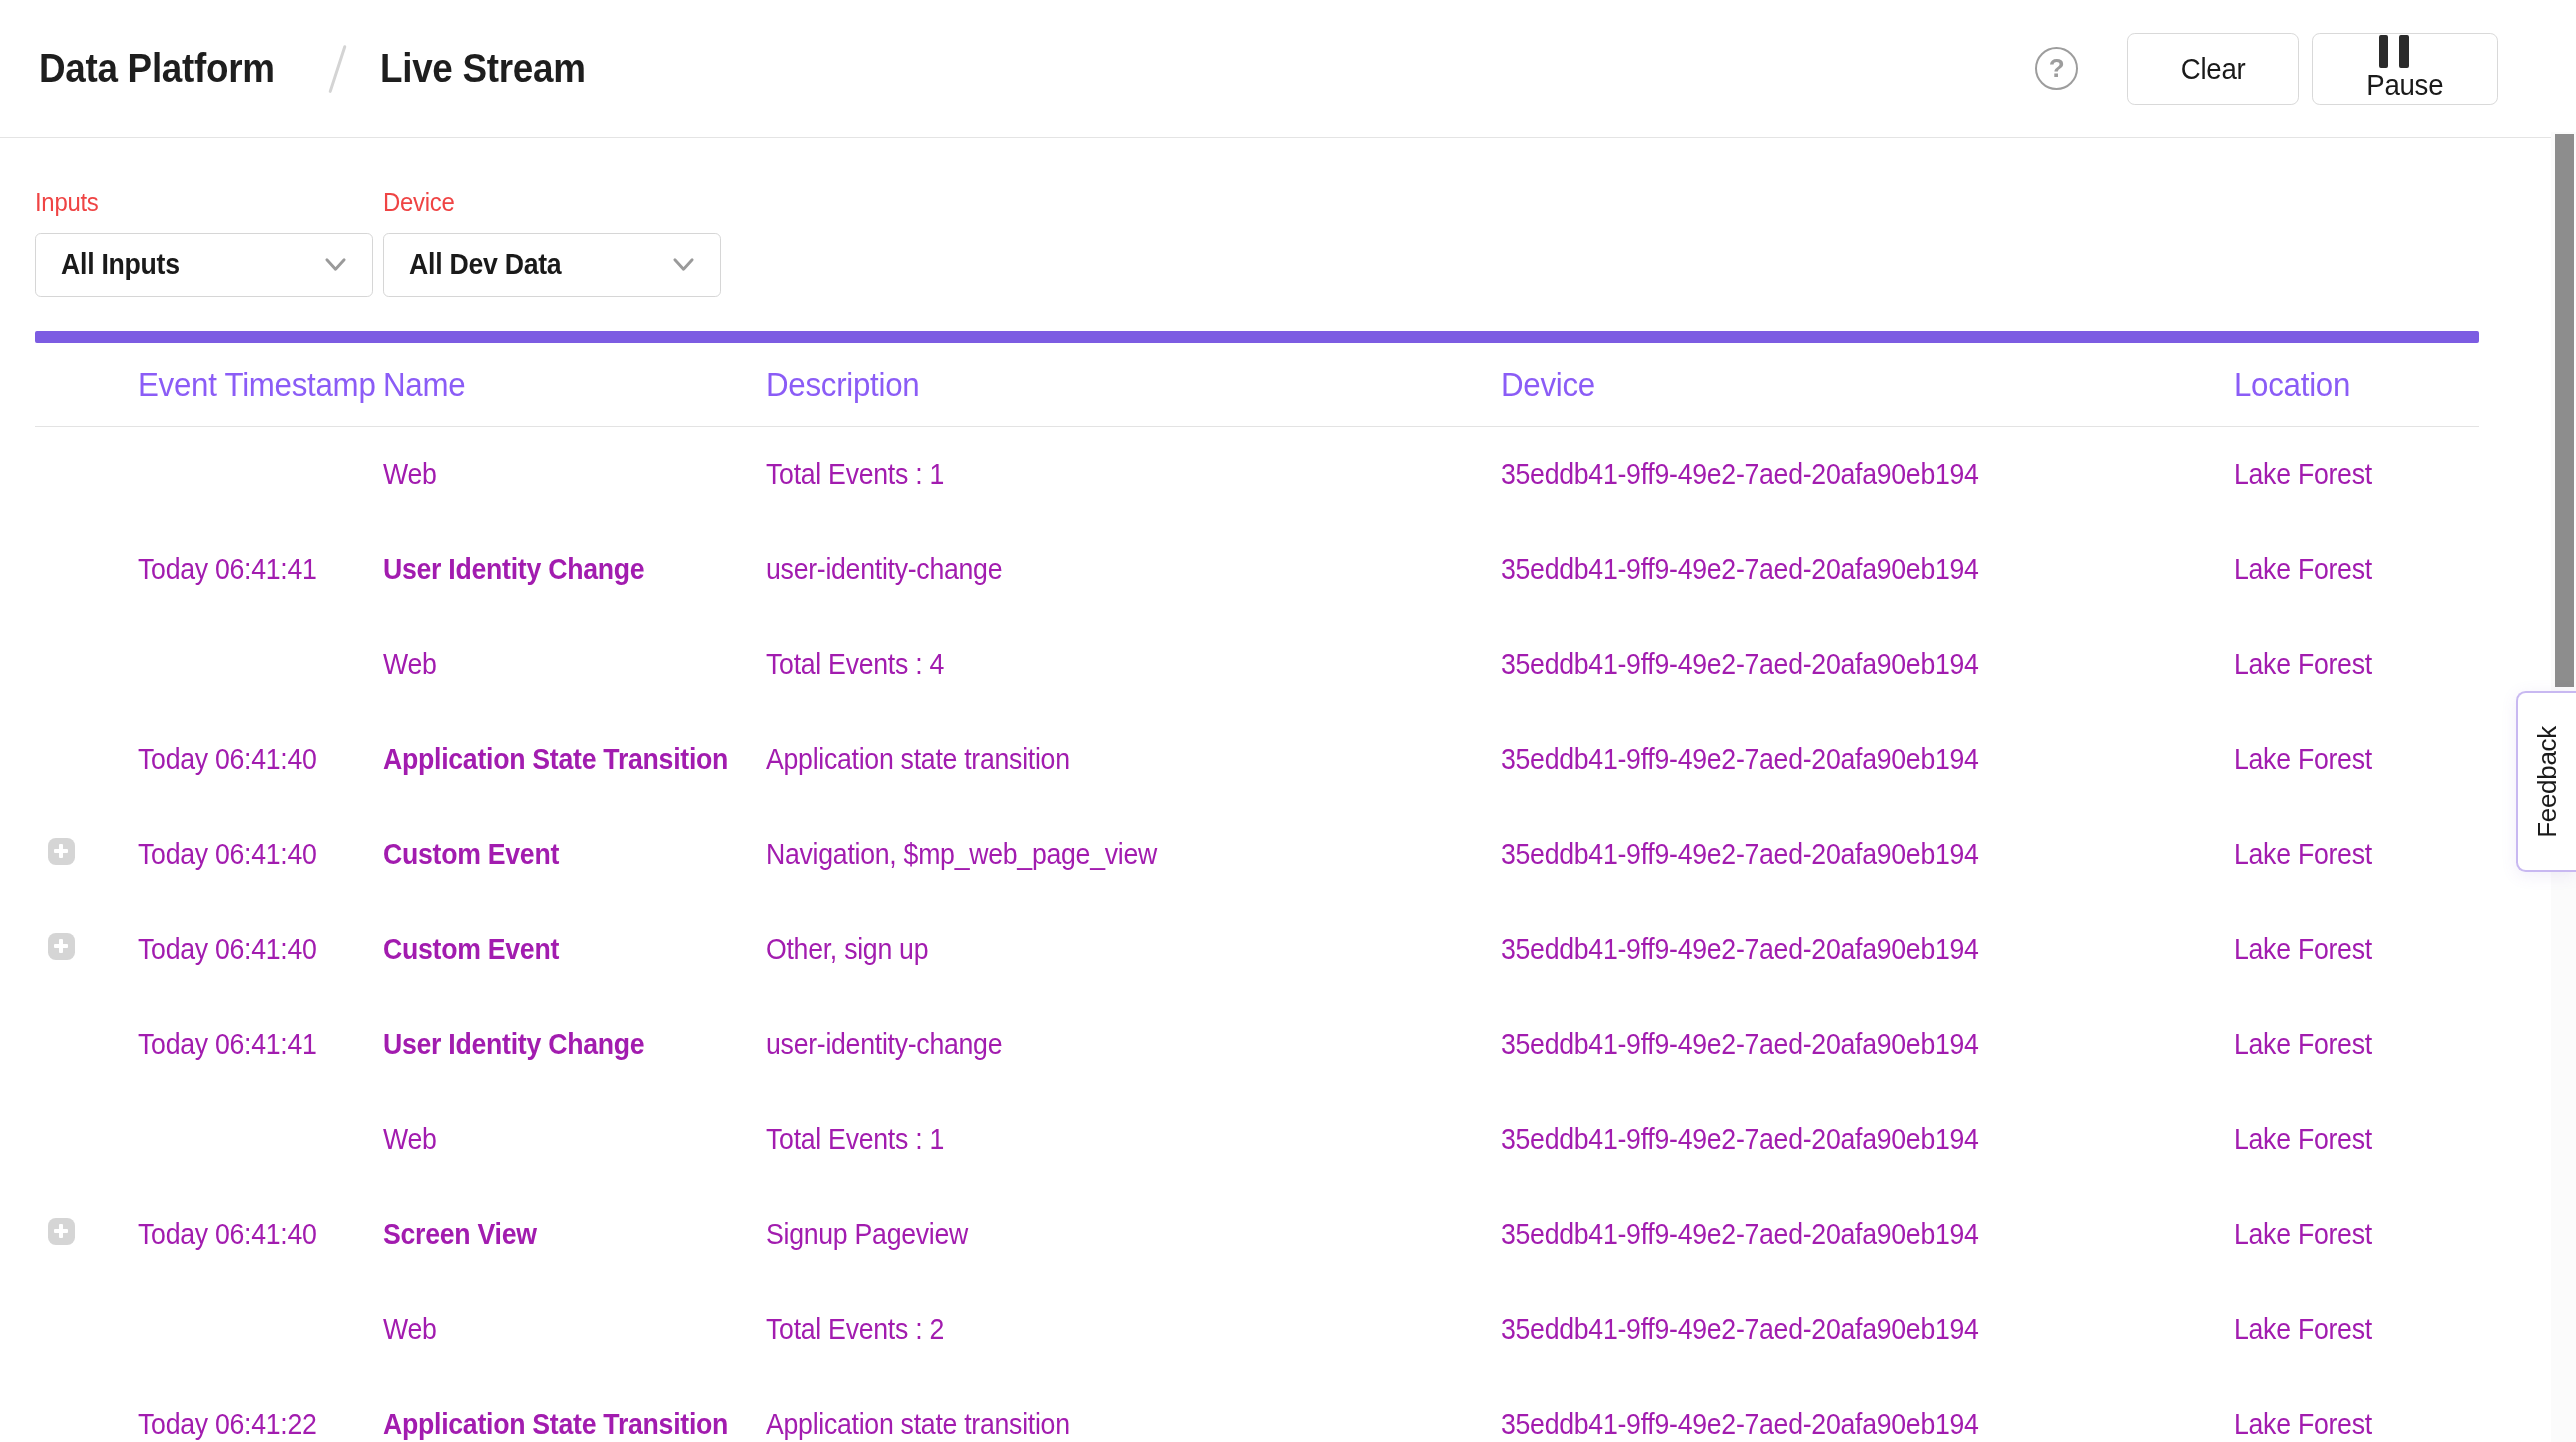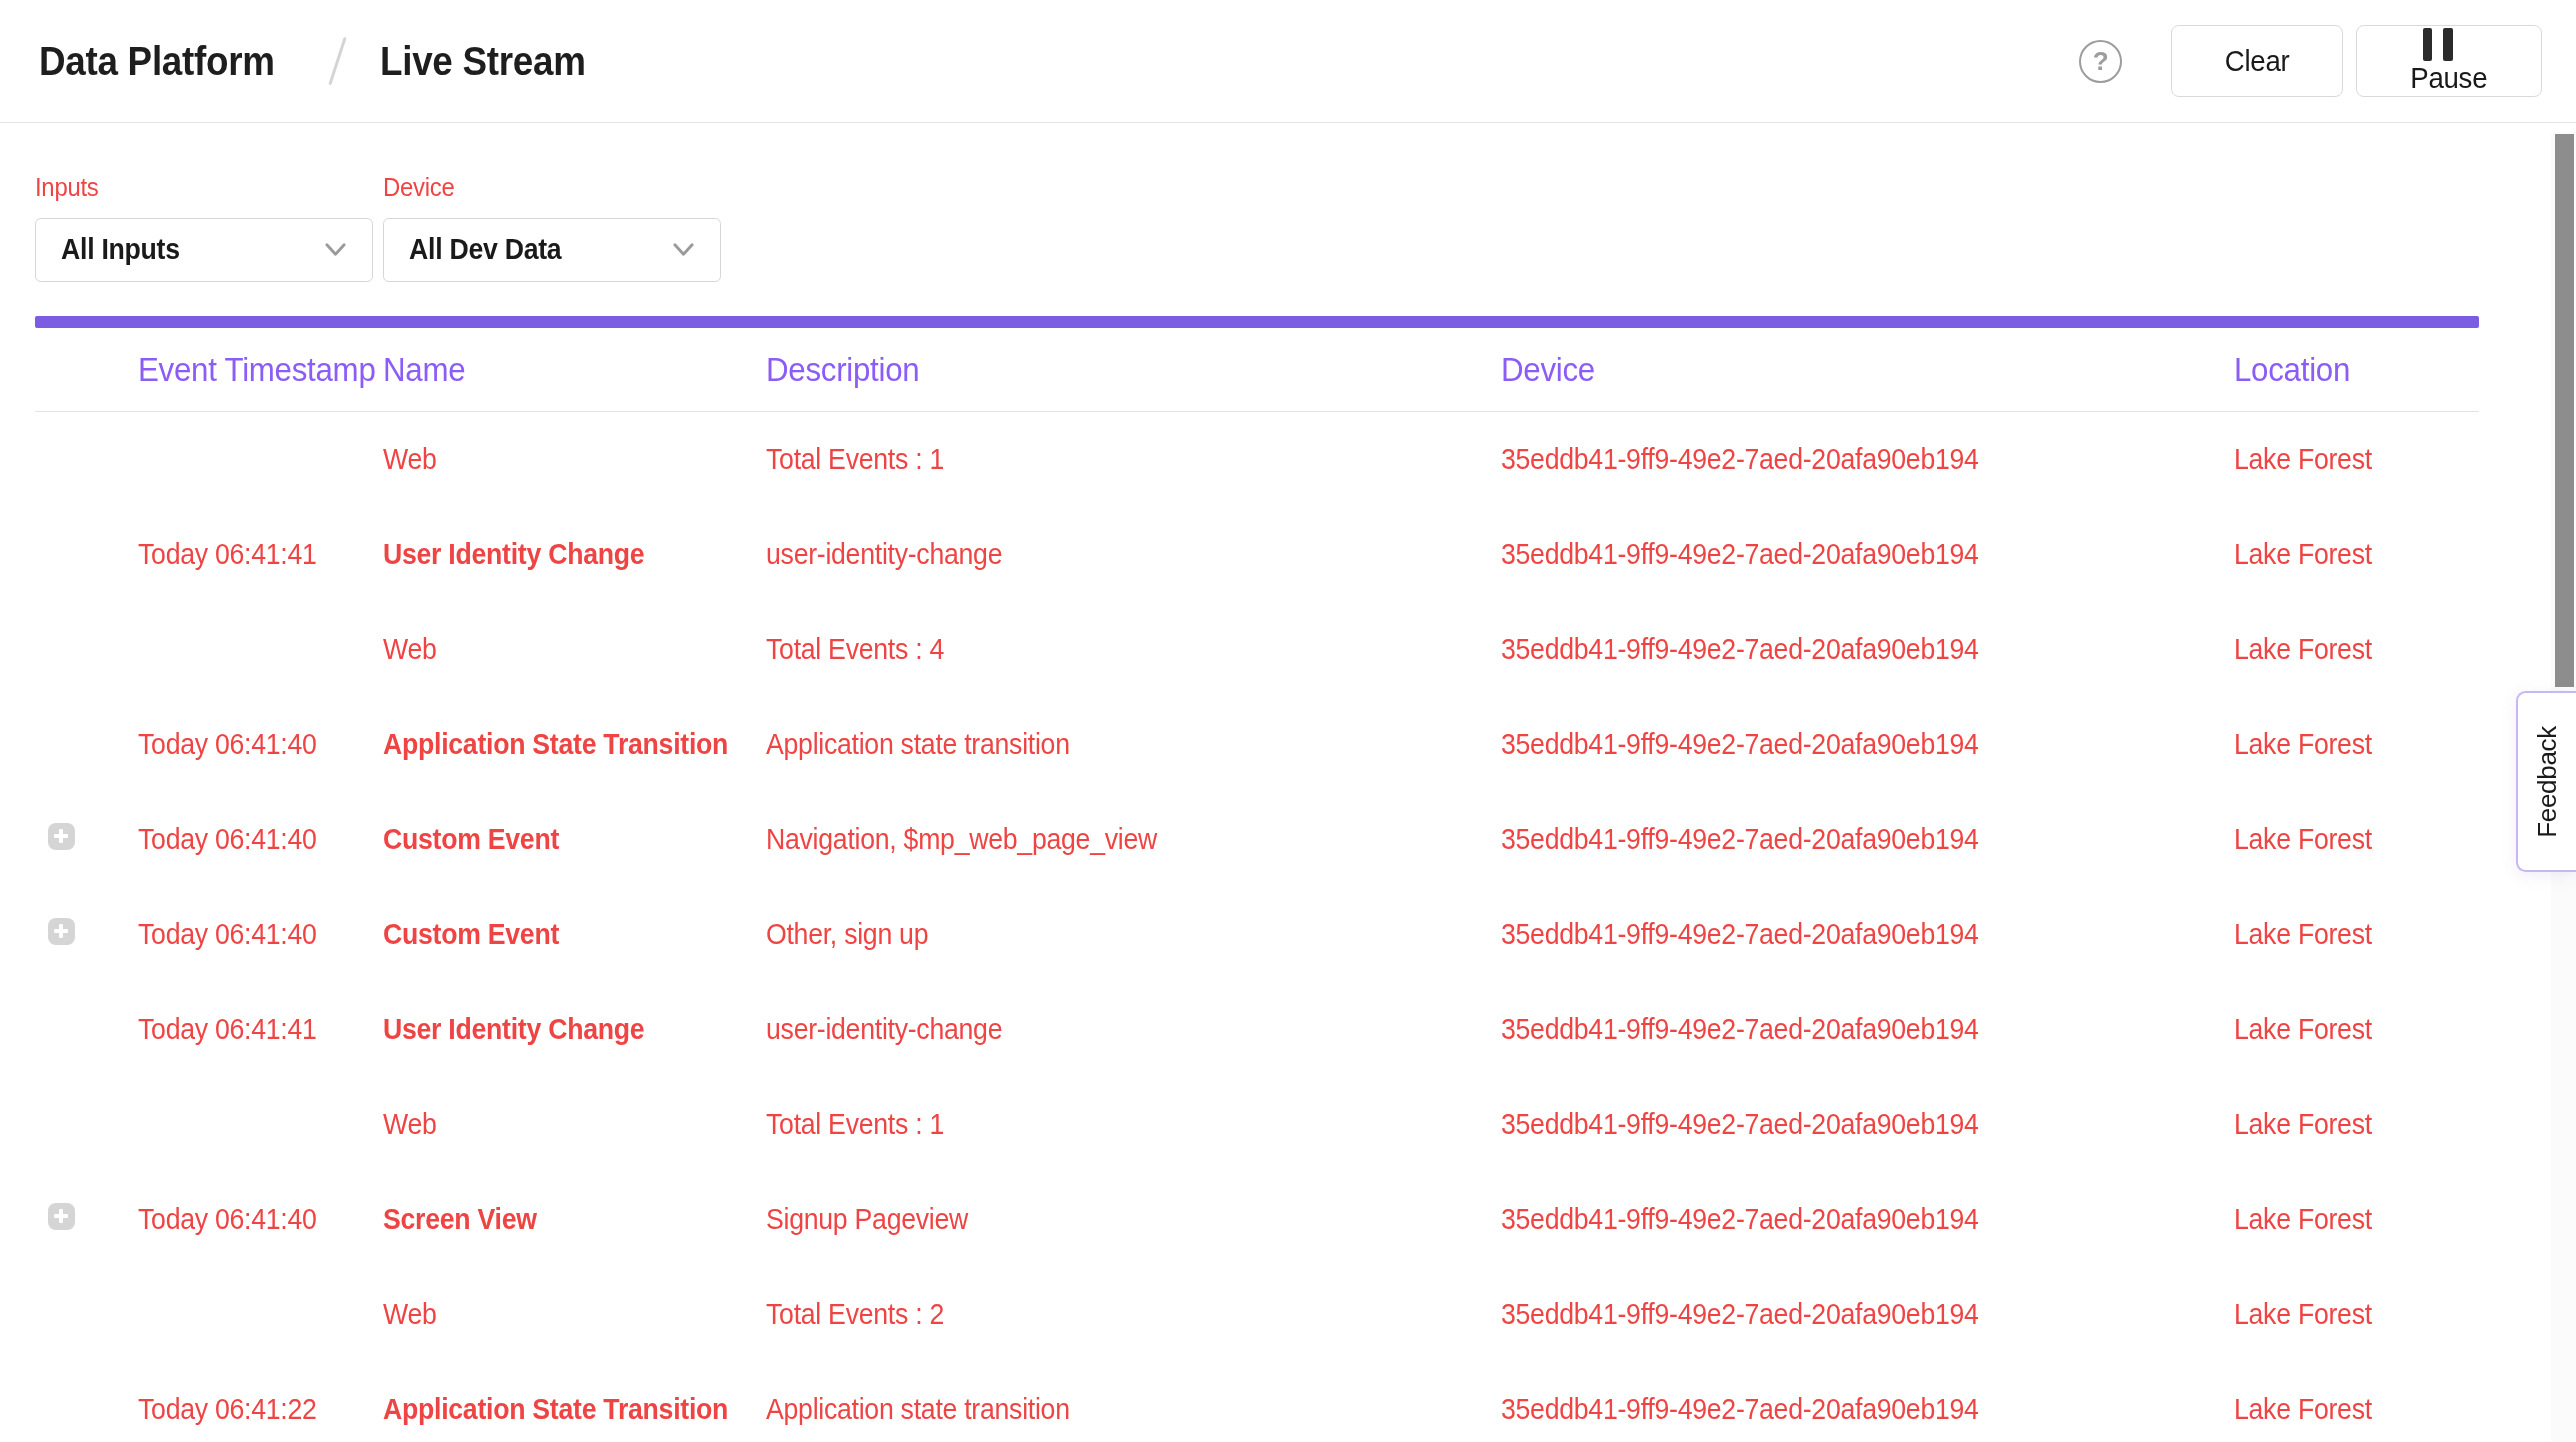--- a/index.html
+++ b/index.html
@@ -9,24 +9,24 @@
     background:#ffffff; color:#1C1C1C;
     font-family:"Liberation Sans", sans-serif;
     -webkit-font-smoothing:antialiased;
   }
   
   .t  { display:inline-block; transform:scaleX(0.92); transform-origin:0 50%; white-space:nowrap; letter-spacing:-0.3px; }
   .tc { transform-origin:50% 50%; }
 
   
   .topbar {
-    height:123px; box-sizing:border-box;
+    height:138px; box-sizing:border-box;
     border-bottom:1.9px solid #E4E4E4;
     display:flex; align-items:center; justify-content:space-between;
-    padding:0 34px 0 39px;
+    padding:0 78px 0 39px;
   }
   .crumbs { display:flex; align-items:center; font-size:40px; font-weight:600; color:#1E1E1E; }
   .slash  { width:2.9px; height:50px; background:#D4D4D4; transform:rotate(18deg); margin:0 41px; border-radius:1.9px; }
   .controls { display:flex; align-items:center; }
   .help {
     width:39px; height:39px; border:2.9px solid #9D9D9D; border-radius:50%;
     color:#9D9D9D; font-size:26px; font-weight:700;
     display:flex; align-items:center; justify-content:center;
     margin-right:49px; cursor:pointer;
   }
@@ -56,21 +56,21 @@
   .chev { display:flex; }
 
   .accent-bar { height:12.6px; margin-top:34px; background:#7C5CE2; border-radius:1.9px; }
 
   .grid {
     display:grid;
     grid-template-columns:103px 245px 383px 735px 733px 1fr;
     align-items:center;
   }
   .thead { height:83px; border-bottom:1.9px solid #E3E3E3; font-size:34px; color:#8b5cf6; }
-  .trow  { height:95px; font-size:29px; color:#ef4444; }
+  .trow  { height:95px; font-size:29px; color:#a21caf; }
   .cell-name.bold { font-weight:700; }
 
   .expand-btn {
     width:27px; height:27px; margin-left:12.6px;
     background:#D5D5D5; border:none; border-radius:7.8px;
     position:relative; padding:0; cursor:pointer;
   }
   .expand-btn::before { content:""; position:absolute; left:6.8px;  top:11.6px; width:13.6px; height:3.9px;  background:#fff; border-radius:1px; }
   .expand-btn::after  { content:""; position:absolute; left:11.6px; top:6.8px;  width:3.9px;  height:13.6px; background:#fff; border-radius:1px; }
 

